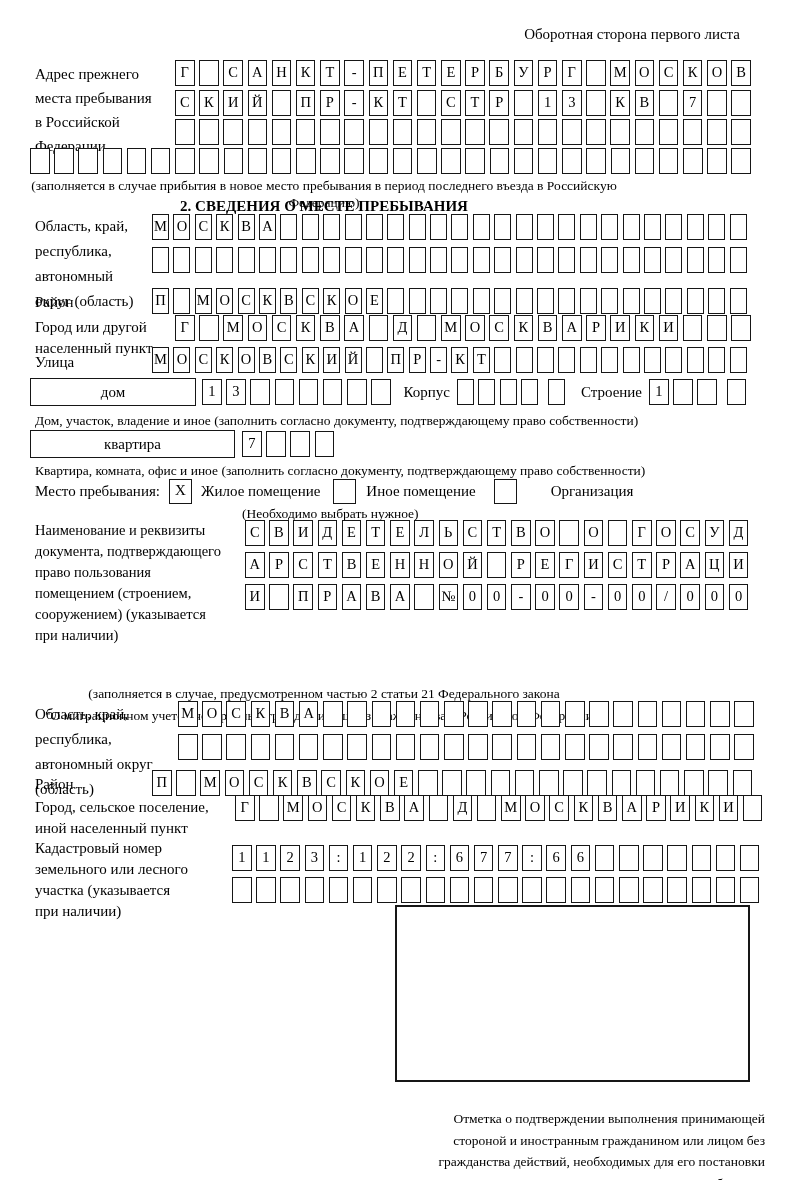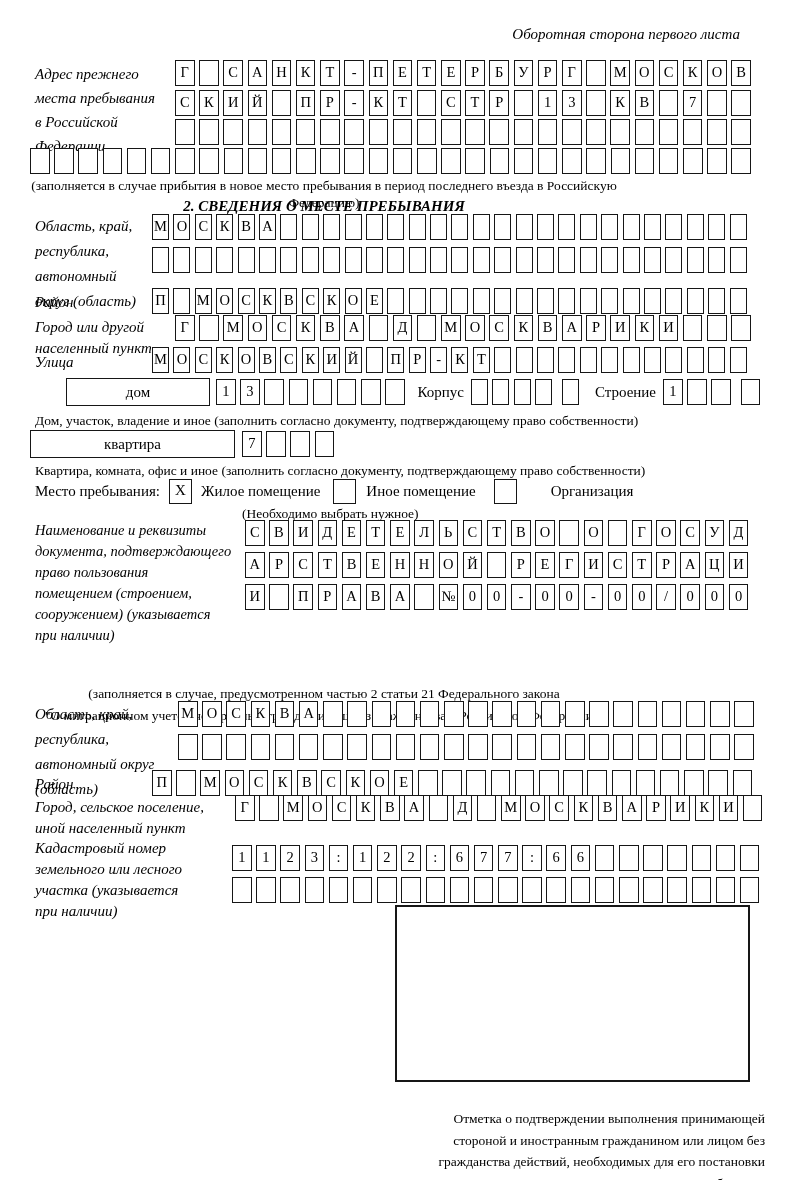--- a/index.html
+++ b/index.html
@@ -1,19 +1,19 @@
 <!DOCTYPE html>
 <html><head>
 <meta charset="utf-8">
 <style>
   html,body{margin:0;padding:0;background:#fff;}
   #page{position:relative;width:800px;height:1180px;background:#ffffff;
         font-family:"Liberation Serif",serif;color:#000;overflow:hidden;}
 
-  .lbl{position:absolute;font-size:15px;line-height:24px;white-space:pre-line;font-style:italic;}
+  .lbl{position:absolute;font-size:15px;line-height:24px;white-space:pre-line;}
   .lbl.tight{line-height:21px;}
   .note{position:absolute;font-size:13.5px;line-height:17px;white-space:pre-line;}
   .center{left:0;width:648px;text-align:center;}
   .bold{font-weight:bold;}
 
   .cells{display:flex;align-items:center;}
   .cells.abs{position:absolute;}
   .cell{box-sizing:border-box;flex:none;height:26px;border:1.7px solid #161616;
         background:#fff;text-align:center;font-size:14.5px;line-height:22.5px;}
   .p24  .cell{width:19.5px;margin-right:4.7px;}
@@ -306,21 +306,21 @@
       <span class="cell"></span>
       <span class="cell"></span>
       <span class="cell"></span>
       <span class="cell"></span>
       <span class="cell"></span>
       <span class="cell"></span>
       <span class="cell"></span>
     </div>
 
   <div class="flexrow" style="left:30px;top:378px;">
-    <div class="wbox" style="width:144px;margin-left:36px;">дом</div>
+    <div class="wbox" style="width:166px;">дом</div>
     <div class="cells p24" style="margin-left:6px;">
         <span class="cell">1</span>
         <span class="cell">3</span>
         <span class="cell"></span>
         <span class="cell"></span>
         <span class="cell"></span>
         <span class="cell"></span>
         <span class="cell"></span>
         <span class="cell"></span>
       </div>

